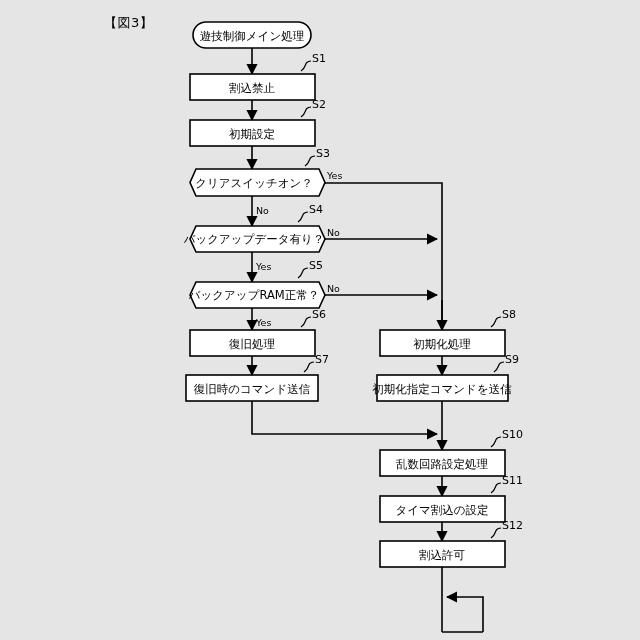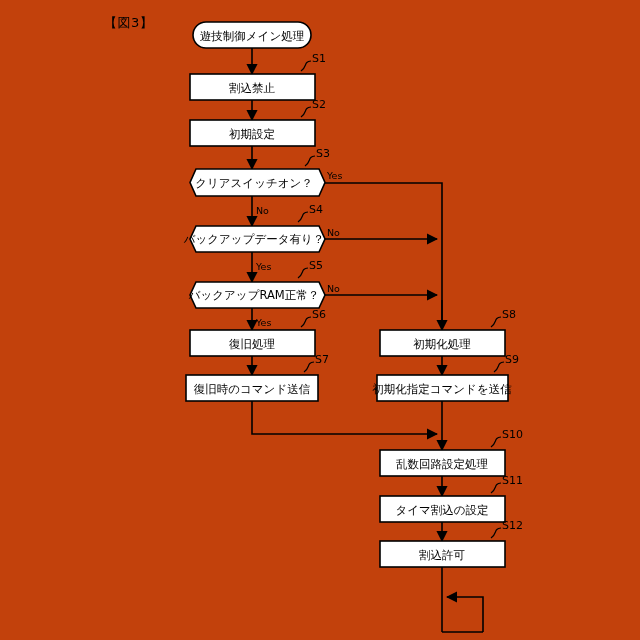--- a/index.html
+++ b/index.html
@@ -12,21 +12,21 @@
     width: 640px;
     height: 640px;
     font-family: "DejaVu Sans", "Liberation Sans", sans-serif;
     color: #000000;
     overflow: hidden;
   }
   #canvas {
     position: relative;
     width: 640px;
     height: 640px;
-    background: #c2410c;
+    background: #e5e5e5;
   }
   #fig-svg {
     position: absolute;
     left: 0;
     top: 0;
     width: 640px;
     height: 640px;
   }
   .fig-label {
     position: absolute;

